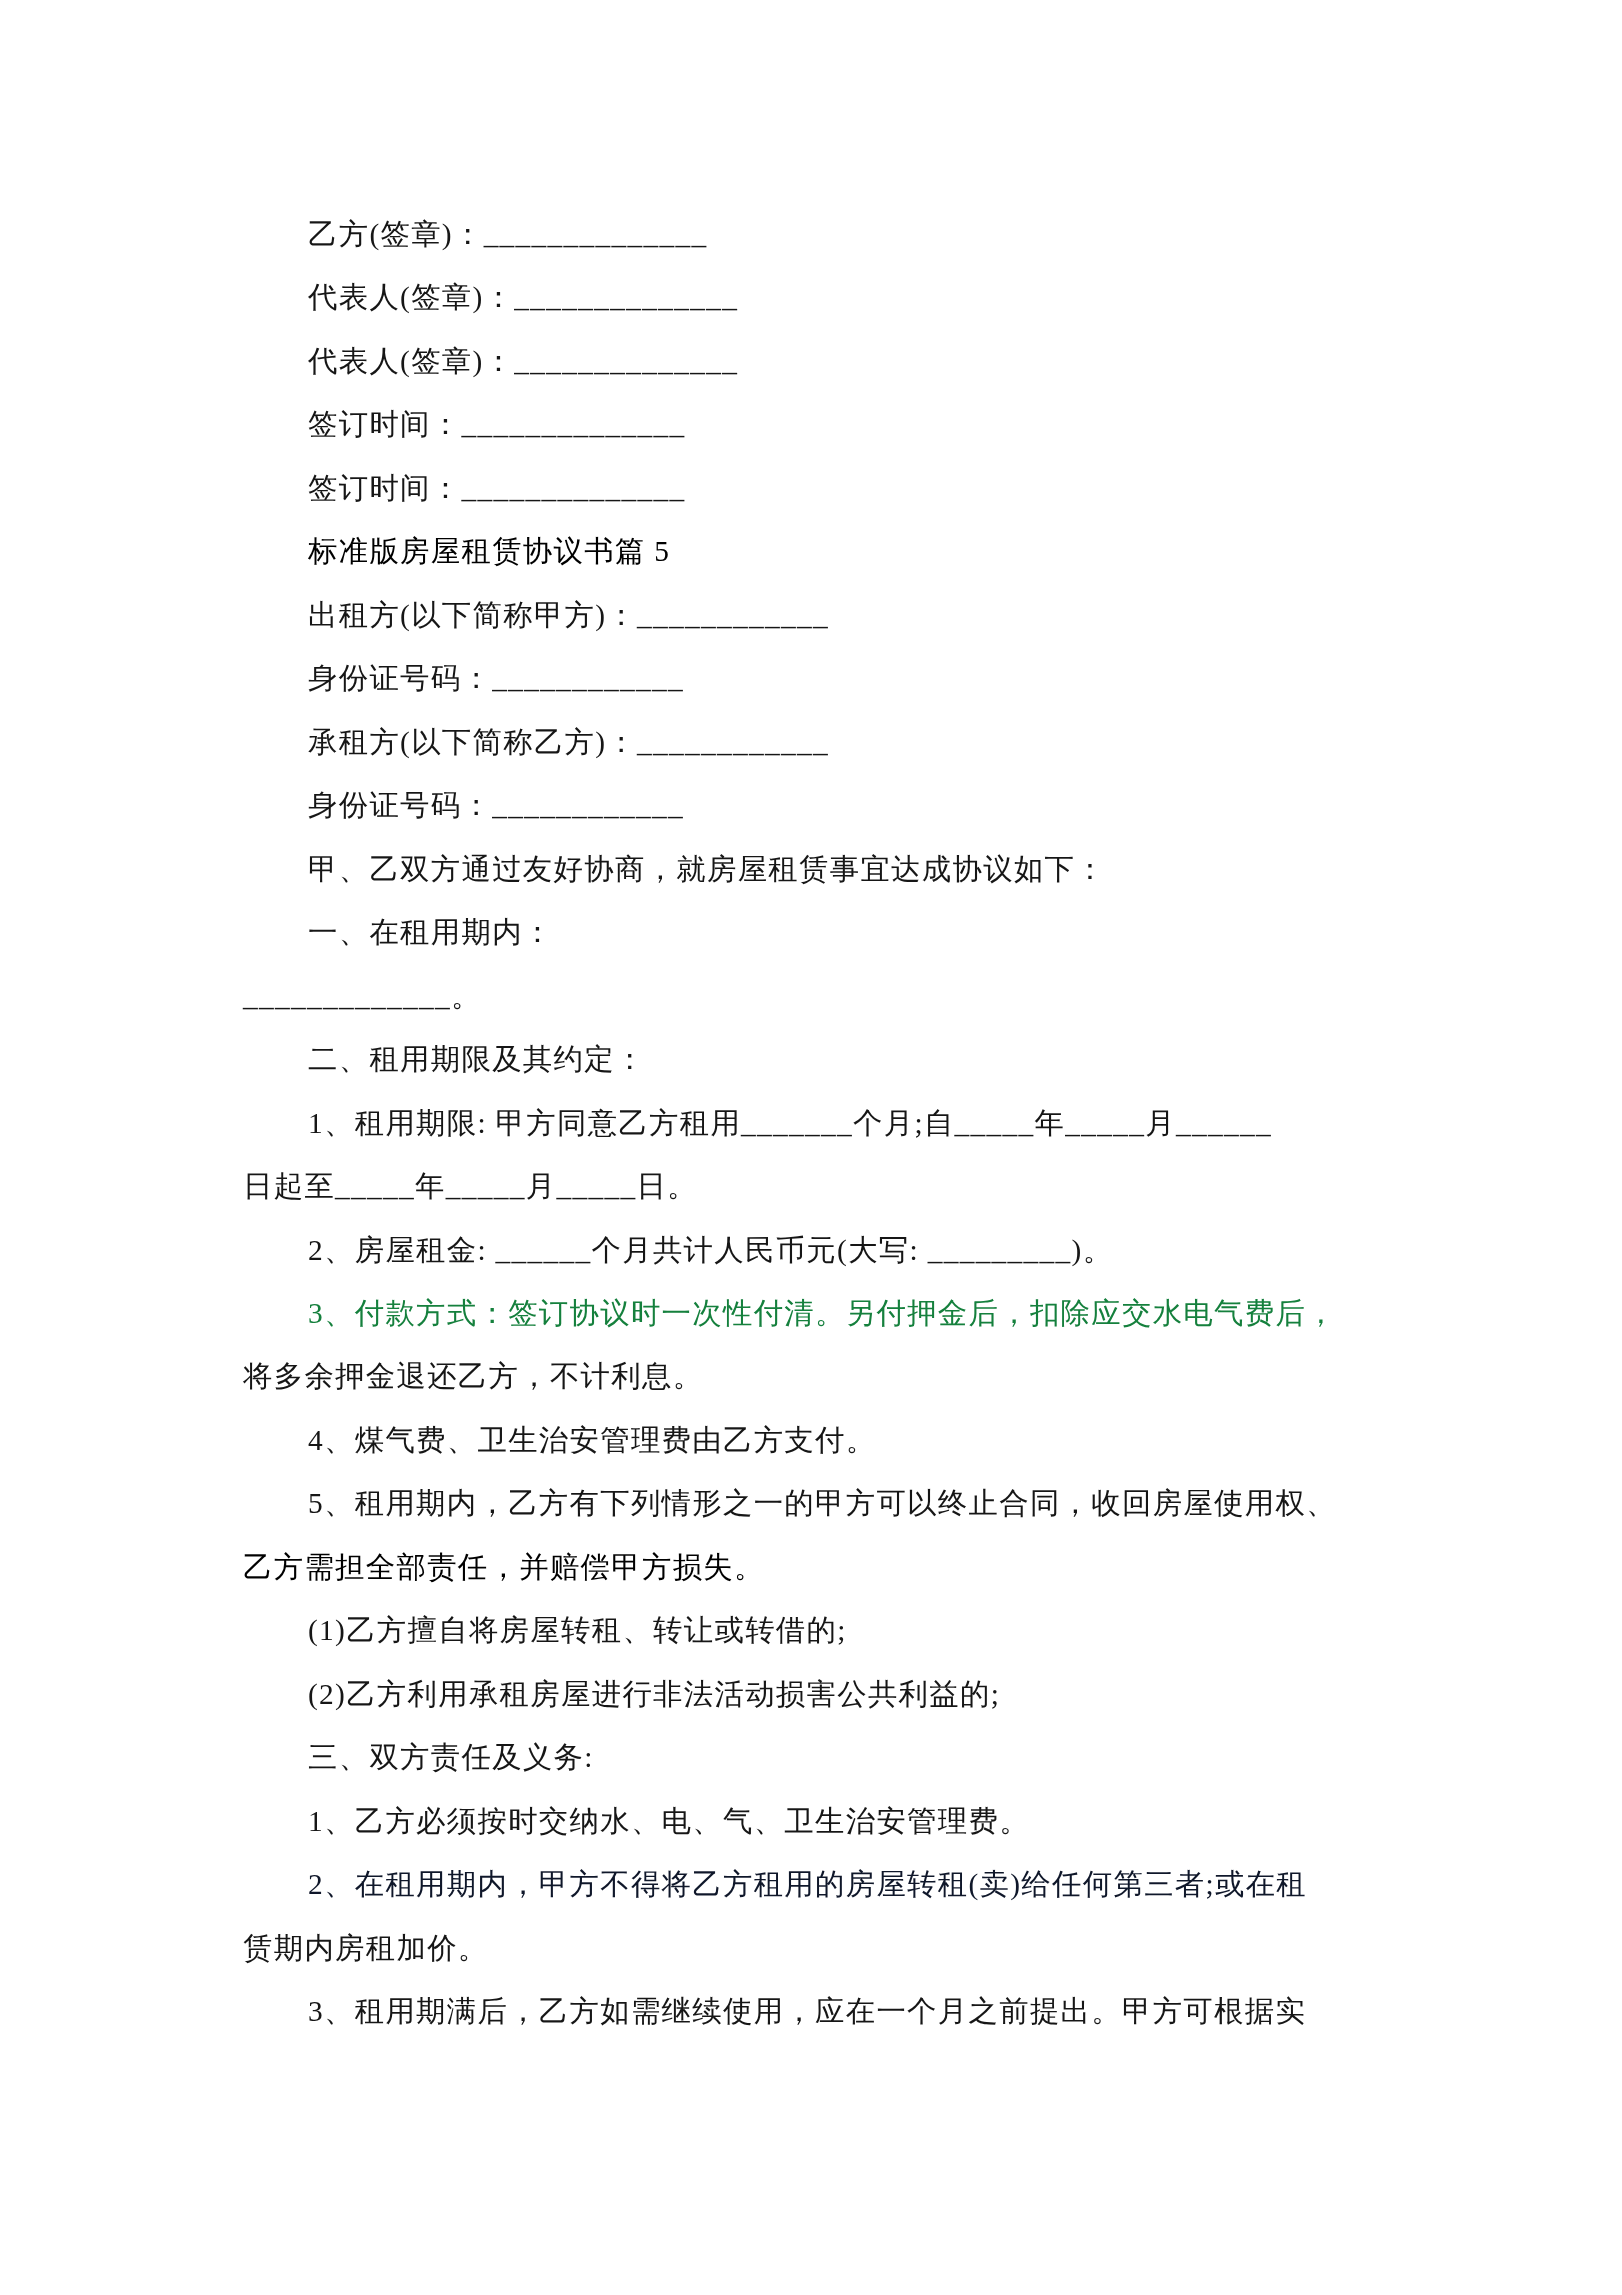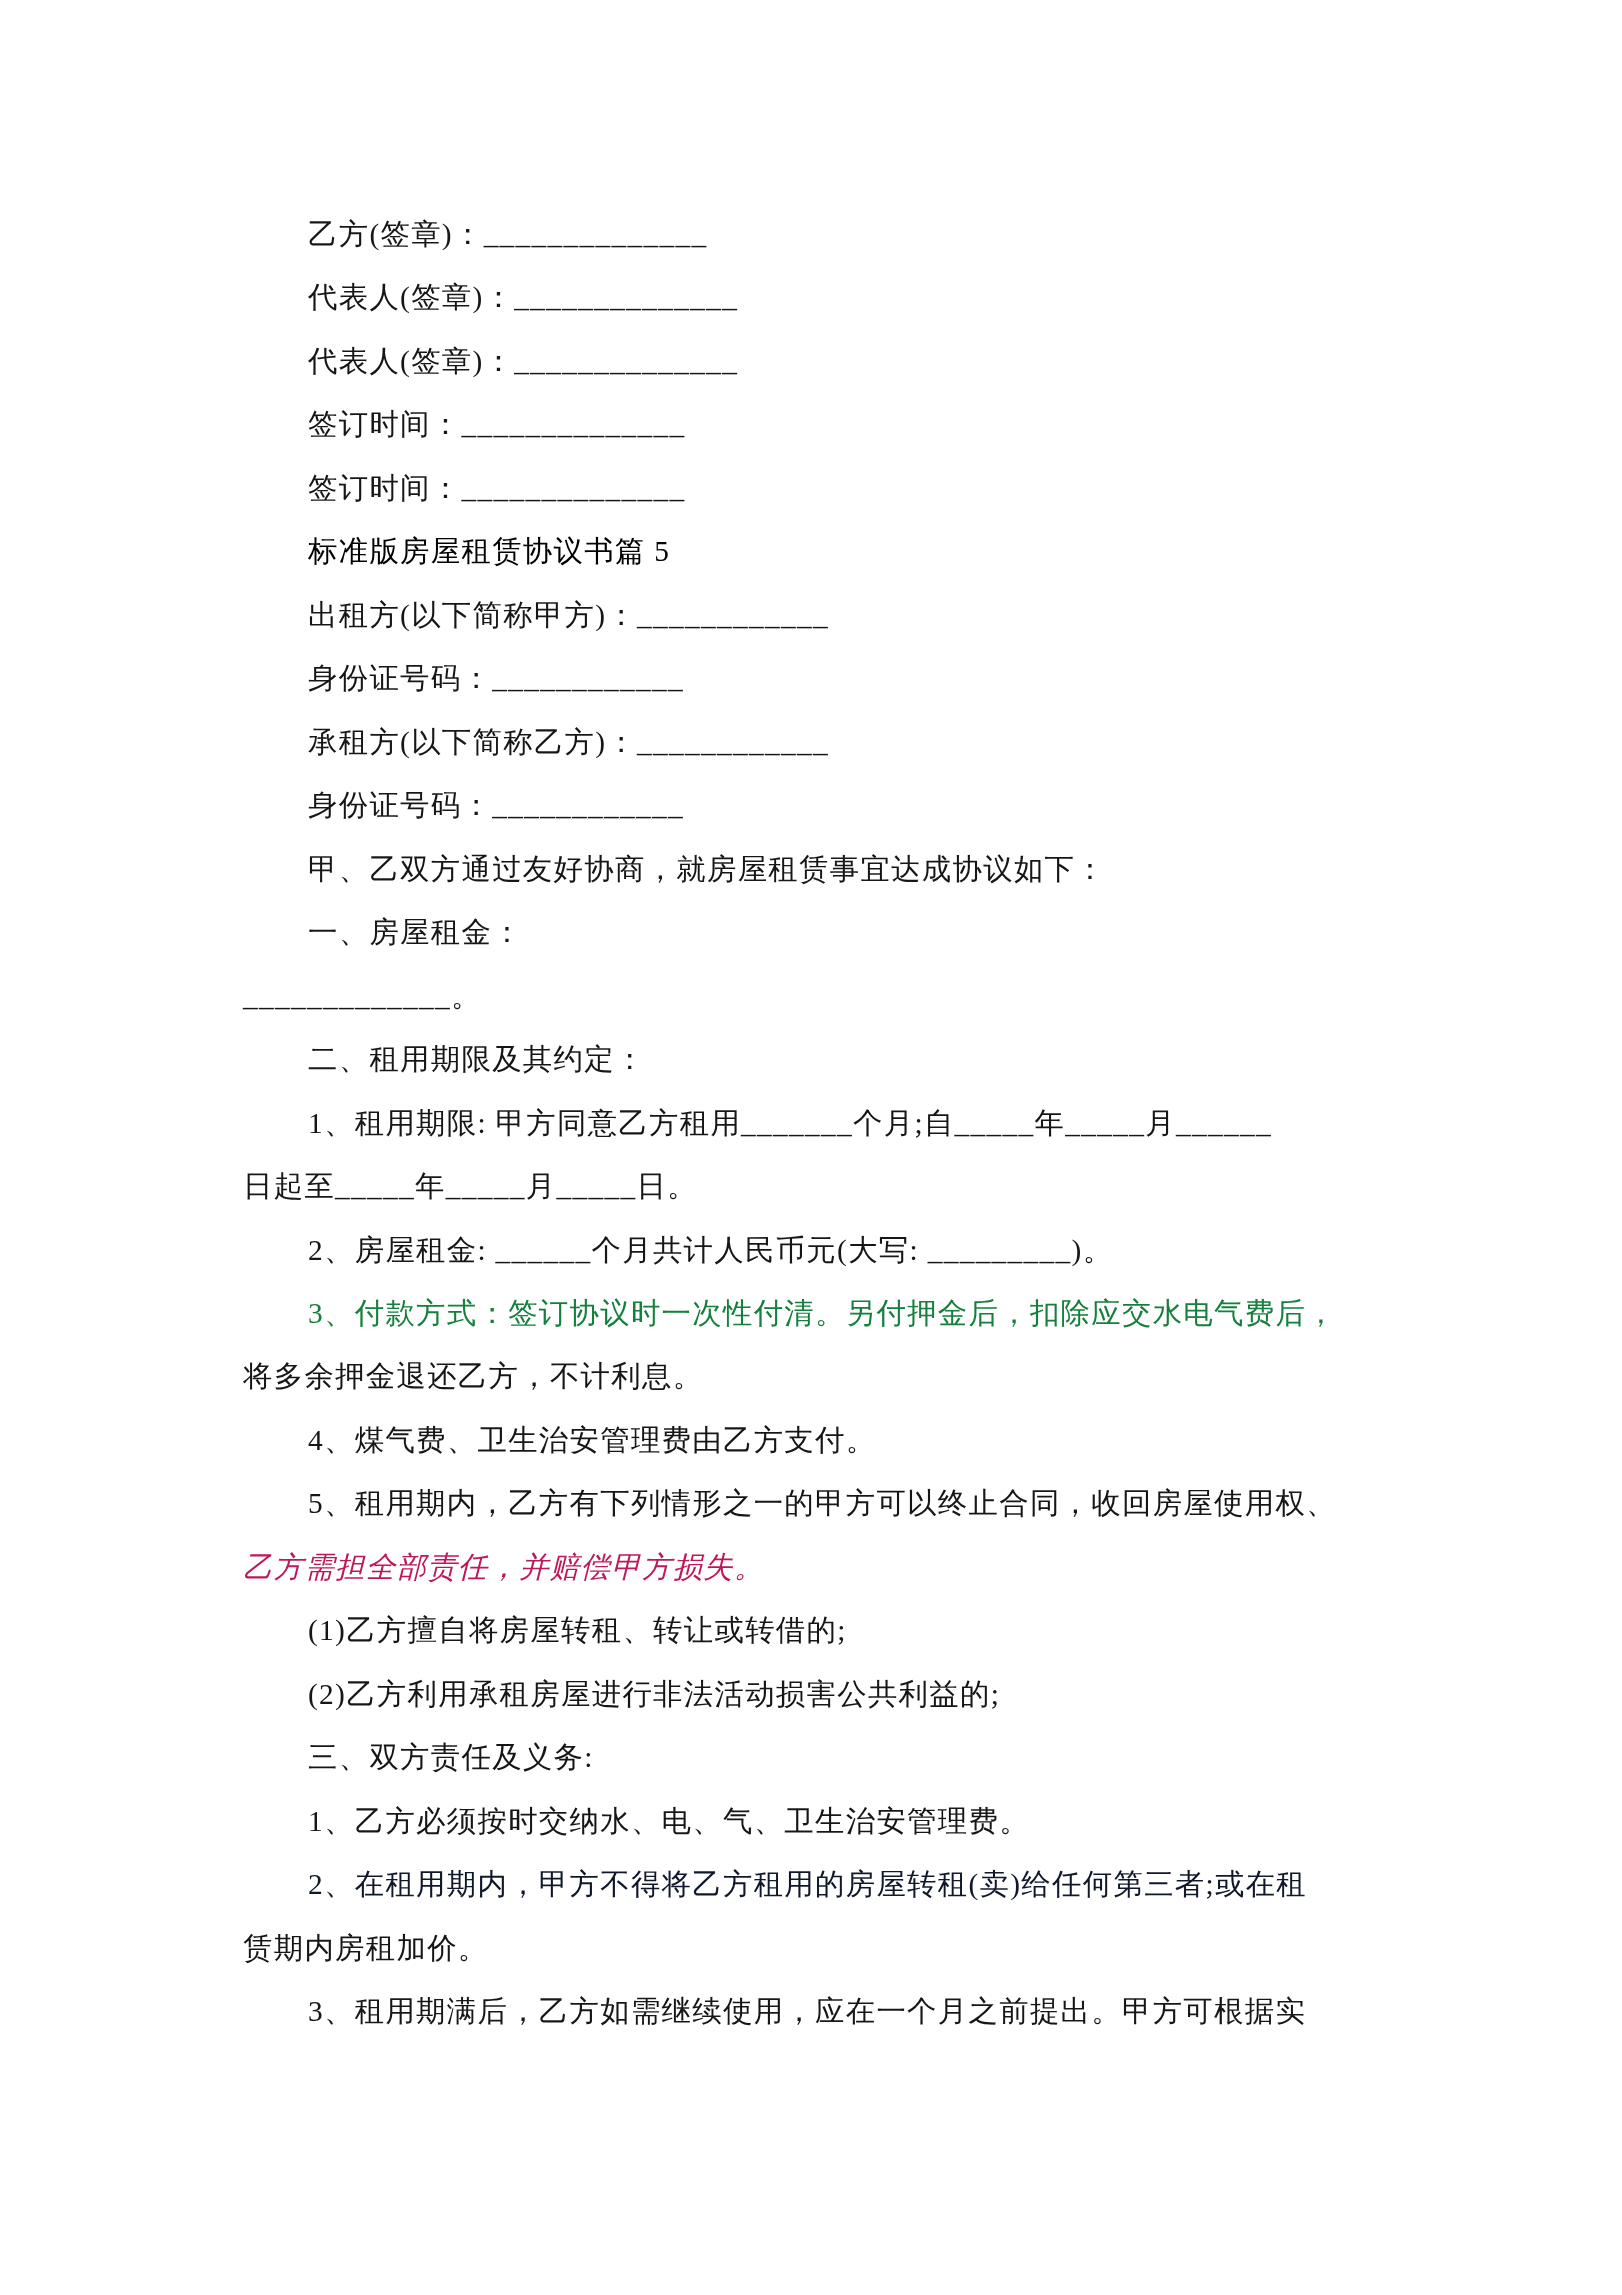--- a/index.html
+++ b/index.html
@@ -38,31 +38,31 @@
     <div class="doc-line indent" style="top: 279px; color: rgb(22, 22, 22);">代表人(签章)：______________</div>
     <div class="doc-line indent" style="top: 343px; color: rgb(22, 22, 22);">代表人(签章)：______________</div>
     <div class="doc-line indent" style="top: 406px; color: rgb(22, 22, 22);">签订时间：______________</div>
     <div class="doc-line indent" style="top: 470px; color: rgb(22, 22, 22);">签订时间：______________</div>
     <div class="doc-line indent" style="top: 533px; color: #000000;">标准版房屋租赁协议书篇 5</div>
     <div class="doc-line indent" style="top: 597px; color: rgb(22, 22, 22);">出租方(以下简称甲方)：____________</div>
     <div class="doc-line indent" style="top: 660px; color: rgb(22, 22, 22);">身份证号码：____________</div>
     <div class="doc-line indent" style="top: 724px; color: rgb(22, 22, 22);">承租方(以下简称乙方)：____________</div>
     <div class="doc-line indent" style="top: 787px; color: rgb(22, 22, 22);">身份证号码：____________</div>
     <div class="doc-line indent" style="top: 851px; color: rgb(22, 22, 22);">甲、乙双方通过友好协商，就房屋租赁事宜达成协议如下：</div>
-    <div class="doc-line indent" style="top: 914px; color: rgb(22, 22, 22);">一、房屋租金：</div>
+    <div class="doc-line indent" style="top: 914px; color: rgb(22, 22, 22);">一、在租用期内：</div>
     <div class="doc-line" style="top: 978px; color: rgb(22, 22, 22);">_____________。</div>
     <div class="doc-line indent" style="top: 1041px; color: rgb(22, 22, 22);">二、租用期限及其约定：</div>
     <div class="doc-line indent" style="top: 1105px; color: rgb(22, 22, 22);">1、租用期限: 甲方同意乙方租用_______个月;自_____年_____月______</div>
     <div class="doc-line" style="top: 1168px; color: rgb(22, 22, 22);">日起至_____年_____月_____日。</div>
     <div class="doc-line indent" style="top: 1232px; color: rgb(22, 22, 22);">2、房屋租金: ______个月共计人民币元(大写: _________)。</div>
     <div class="doc-line indent" style="top: 1295px; color: #15803d;">3、付款方式：签订协议时一次性付清。另付押金后，扣除应交水电气费后，</div>
     <div class="doc-line" style="top: 1358px; color: rgb(22, 22, 22);">将多余押金退还乙方，不计利息。</div>
     <div class="doc-line indent" style="top: 1422px; color: rgb(22, 22, 22);">4、煤气费、卫生治安管理费由乙方支付。</div>
     <div class="doc-line indent" style="top: 1485px; color: rgb(22, 22, 22);">5、租用期内，乙方有下列情形之一的甲方可以终止合同，收回房屋使用权、</div>
-    <div class="doc-line" style="top: 1549px; color: #be185d; font-style: italic;">乙方需担全部责任，并赔偿甲方损失。</div>
+    <div class="doc-line" style="top: 1549px; color: #000000;">乙方需担全部责任，并赔偿甲方损失。</div>
     <div class="doc-line indent" style="top: 1612px; color: rgb(22, 22, 22);">(1)乙方擅自将房屋转租、转让或转借的;</div>
     <div class="doc-line indent" style="top: 1676px; color: rgb(22, 22, 22);">(2)乙方利用承租房屋进行非法活动损害公共利益的;</div>
     <div class="doc-line indent" style="top: 1739px; color: rgb(22, 22, 22);">三、双方责任及义务:</div>
     <div class="doc-line indent" style="top: 1803px; color: rgb(22, 22, 22);">1、乙方必须按时交纳水、电、气、卫生治安管理费。</div>
     <div class="doc-line indent" style="top: 1866px; color: #0f172a;">2、在租用期内，甲方不得将乙方租用的房屋转租(卖)给任何第三者;或在租</div>
     <div class="doc-line" style="top: 1930px; color: rgb(22, 22, 22);">赁期内房租加价。</div>
     <div class="doc-line indent" style="top: 1993px; color: rgb(22, 22, 22);">3、租用期满后，乙方如需继续使用，应在一个月之前提出。甲方可根据实</div>
   </div>
 
 

